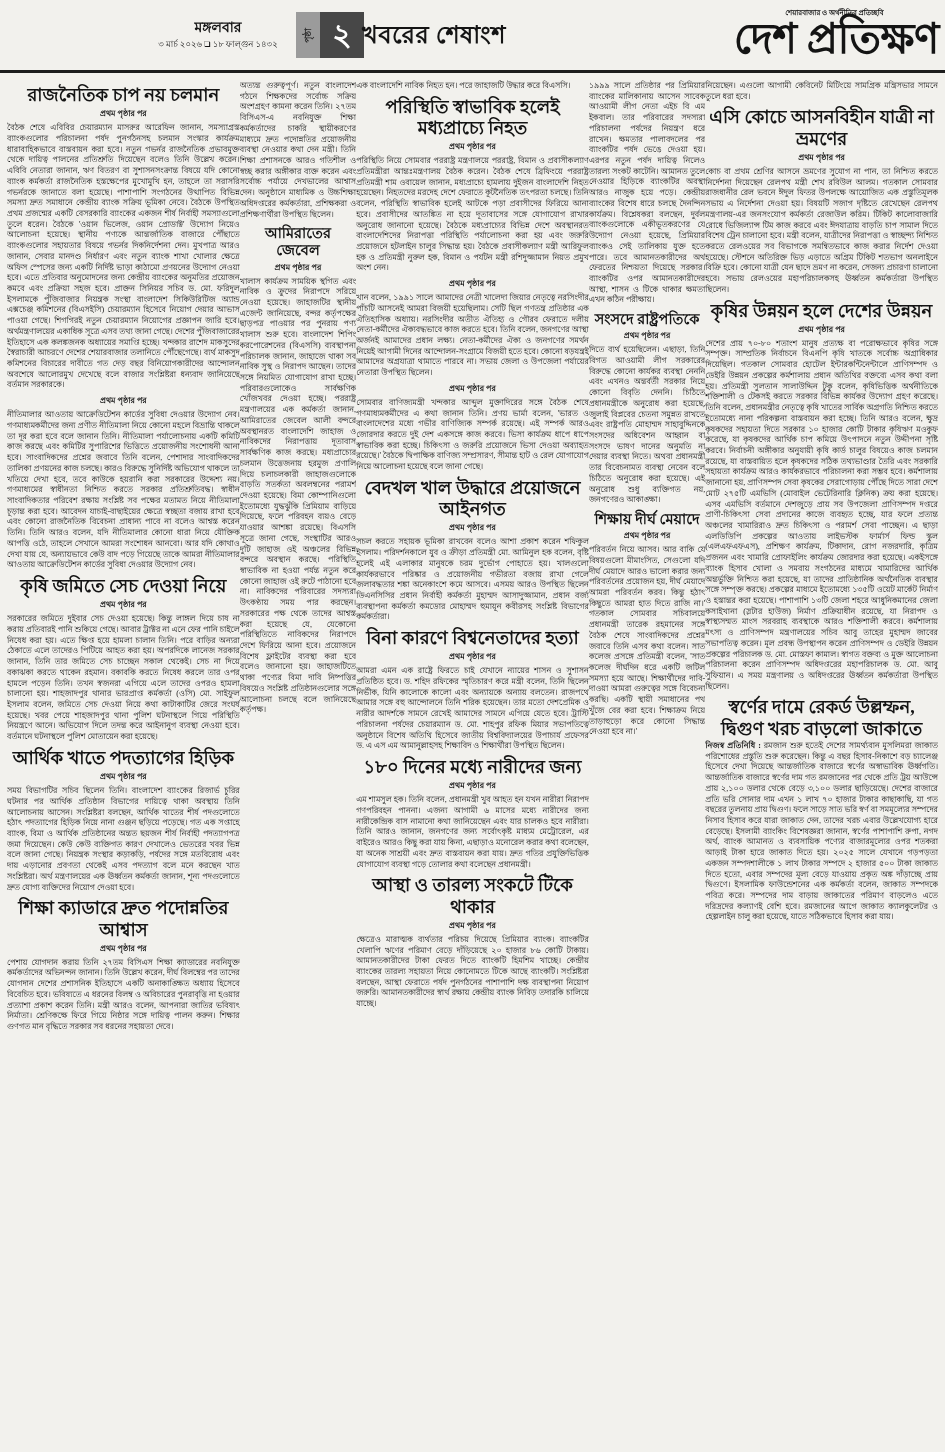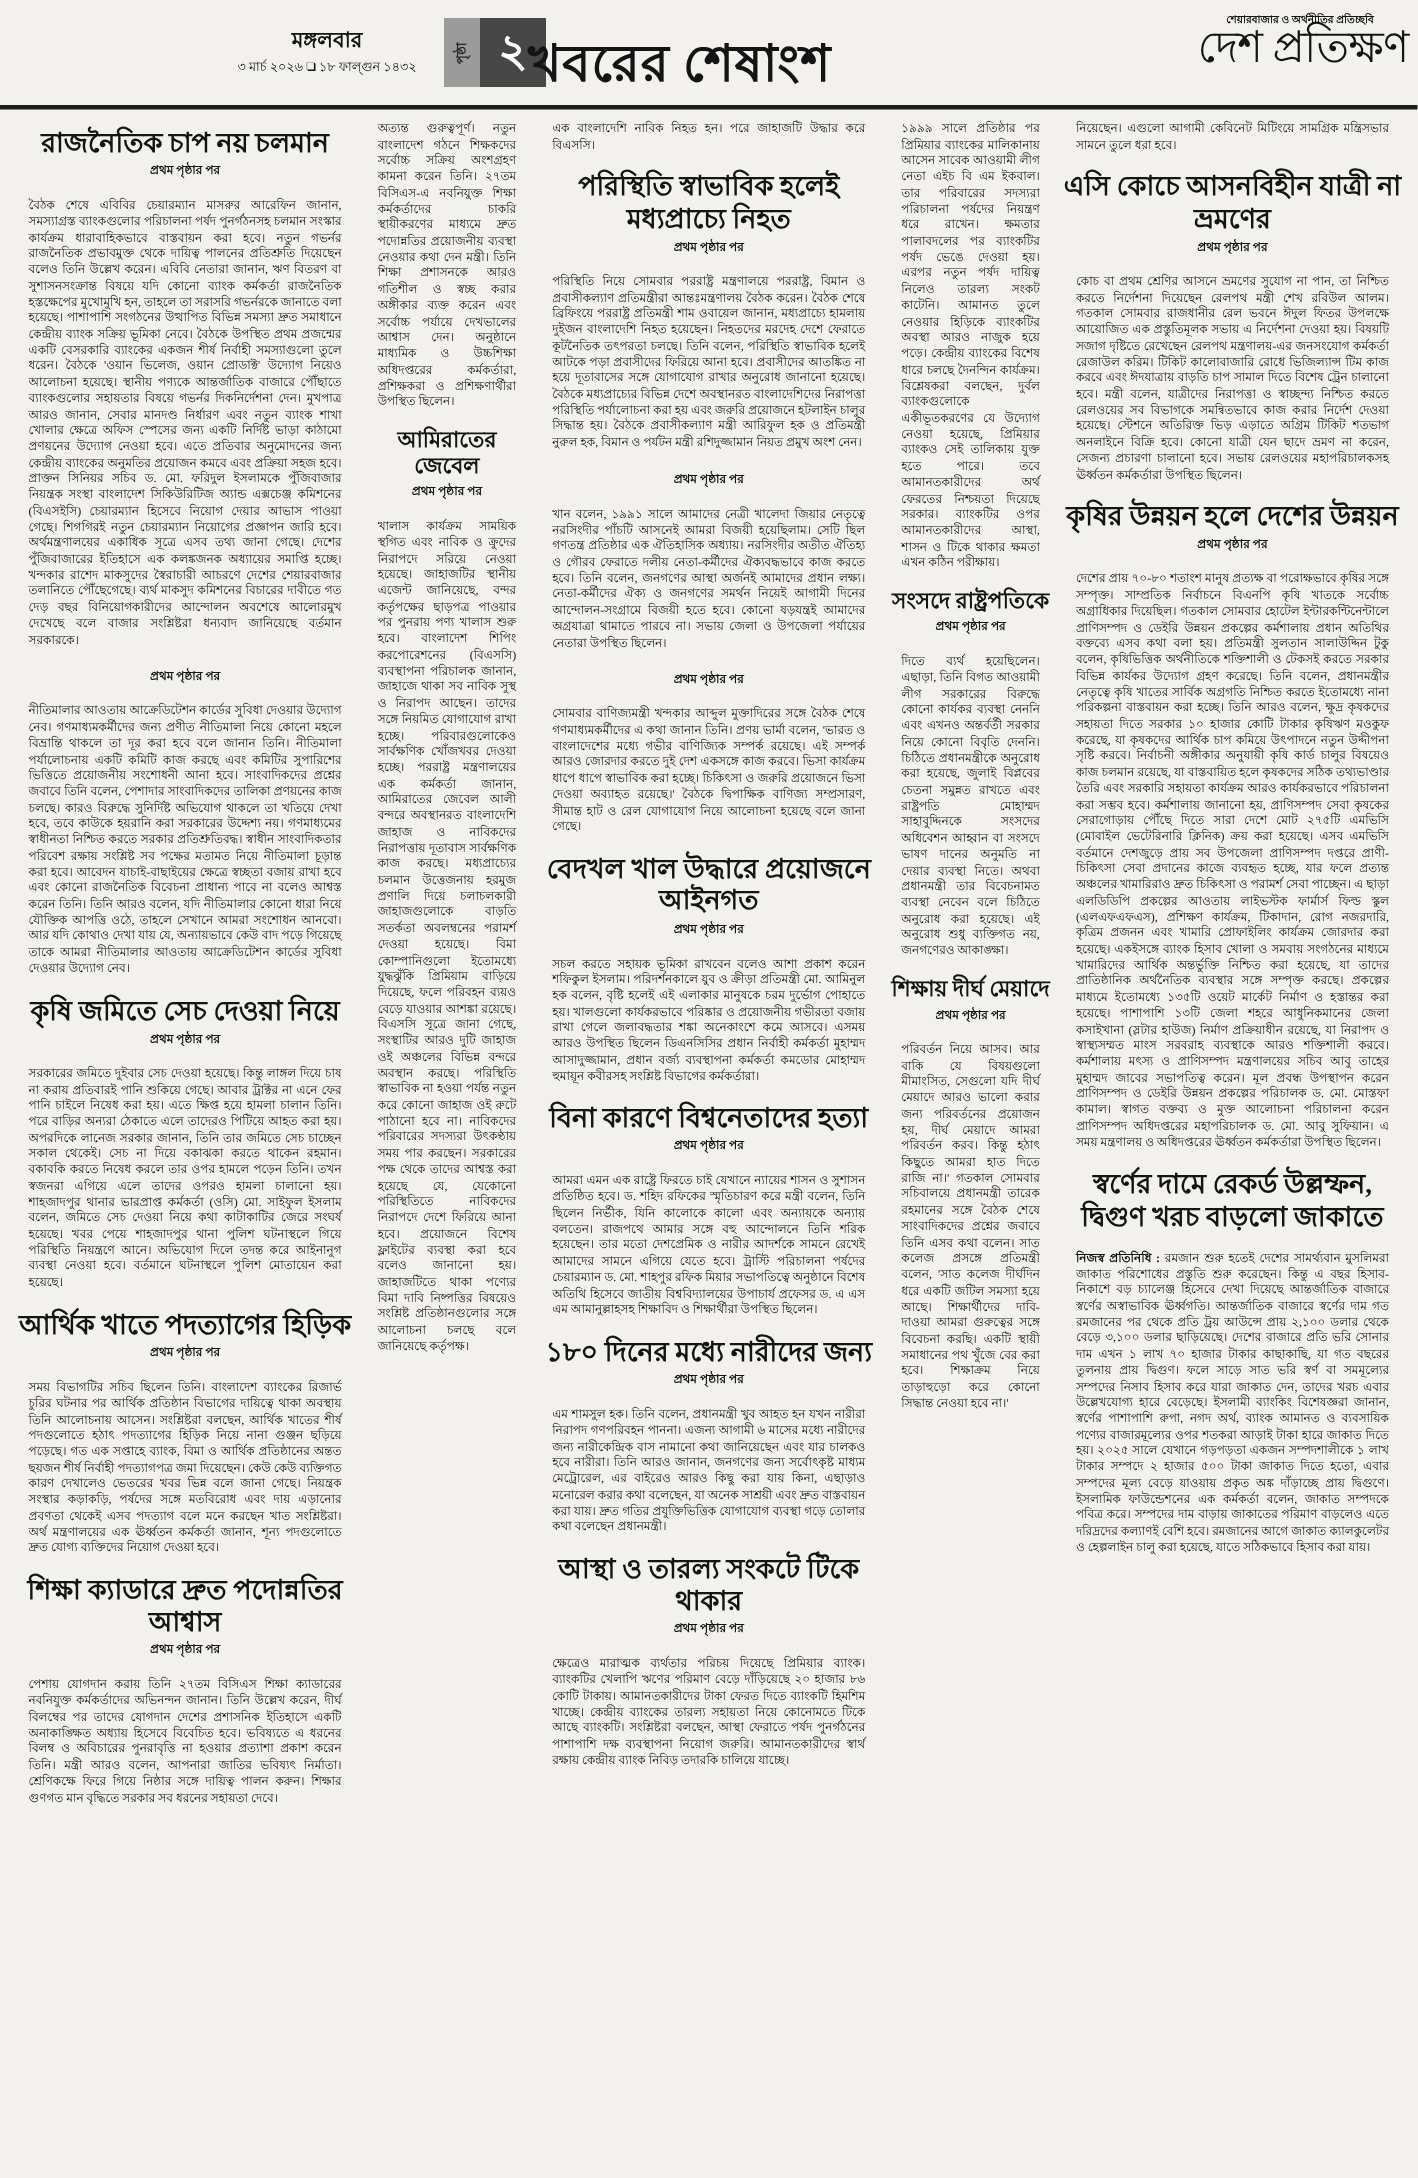--- a/index.html
+++ b/index.html
@@ -14,42 +14,42 @@
   
   .masthead{position:absolute;top:0;left:0;right:0;height:76px;}
   .date-block{position:absolute;left:148px;top:20px;width:140px;text-align:center;line-height:1.2;}
   .weekday{font-weight:bold;font-size:14px;}
   .date-line{font-size:8.5px;margin-top:2px;}
   .emblem{position:absolute;left:296px;top:12px;display:flex;}
   .emblem-left{width:24px;height:46px;background:#9b9b9b;display:flex;align-items:center;justify-content:center;}
   .emblem-left span{transform:rotate(-90deg);font-size:9px;color:#2a2a2a;white-space:nowrap;font-weight:bold;}
   .emblem-right{width:44px;height:46px;background:#474747;display:flex;align-items:center;justify-content:center;}
   .emblem-right span{color:#fff;font-size:30px;font-weight:bold;line-height:1;}
-  .section-title{position:absolute;left:352px;top:16px;font-size:34px;font-weight:bold;letter-spacing:0.5px;}
+  .section-title{position:absolute;left:362px;top:16px;font-size:24px;font-weight:bold;letter-spacing:0.5px;}
   .paper-logo{position:absolute;right:6px;top:10px;text-align:center;line-height:1.05;}
   .paper-tagline{font-size:7px;font-weight:bold;margin-right:4px;}
-  .paper-name{font-size:29px;font-weight:400;letter-spacing:-0.5px;}
+  .paper-name{font-size:42px;font-weight:700;letter-spacing:-0.5px;}
   .masthead-rule{position:absolute;top:70px;left:0;right:0;height:3px;background:#1d1d1d;}
   
   .page-body{
     position:absolute;top:80px;left:7px;right:7px;bottom:4px;
     display:grid;grid-template-columns:repeat(8,1fr);
   }
   .news-col{overflow:hidden;}
   .span2{grid-column:span 2;}
   .span1{grid-column:span 1;}
   .article{margin-top:3px;}
   .article-headline{
     font-weight:bold;text-align:center;line-height:1.18;
     font-size:18px;margin:5px 2px 1px;
   }
   .span1 .article-headline{font-size:14.5px;}
   .continued{text-align:center;font-size:8px;font-weight:bold;margin:0 0 3px;}
   .body-text{
-    margin:12px;font-size:8px;line-height:1.34;
+    margin:0;font-size:8px;line-height:1.34;
     text-align:justify;text-justify:inter-word;
     word-break:break-word;
   }
   .lead{margin-top:1px;}
   .byline{font-weight:bold;}
 </style>
 </head>
 <body>
 
 <div class="masthead">

